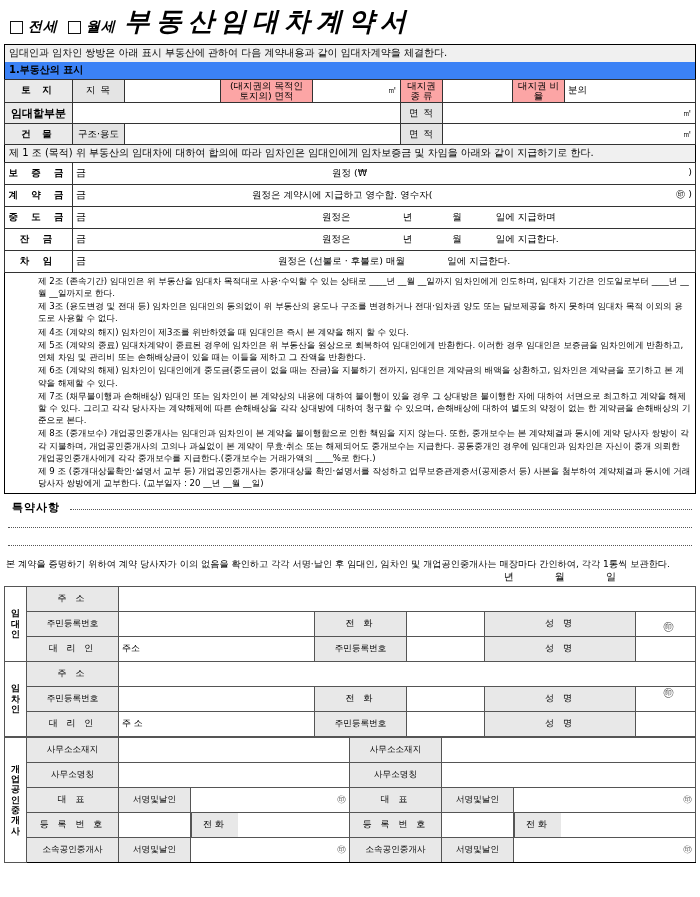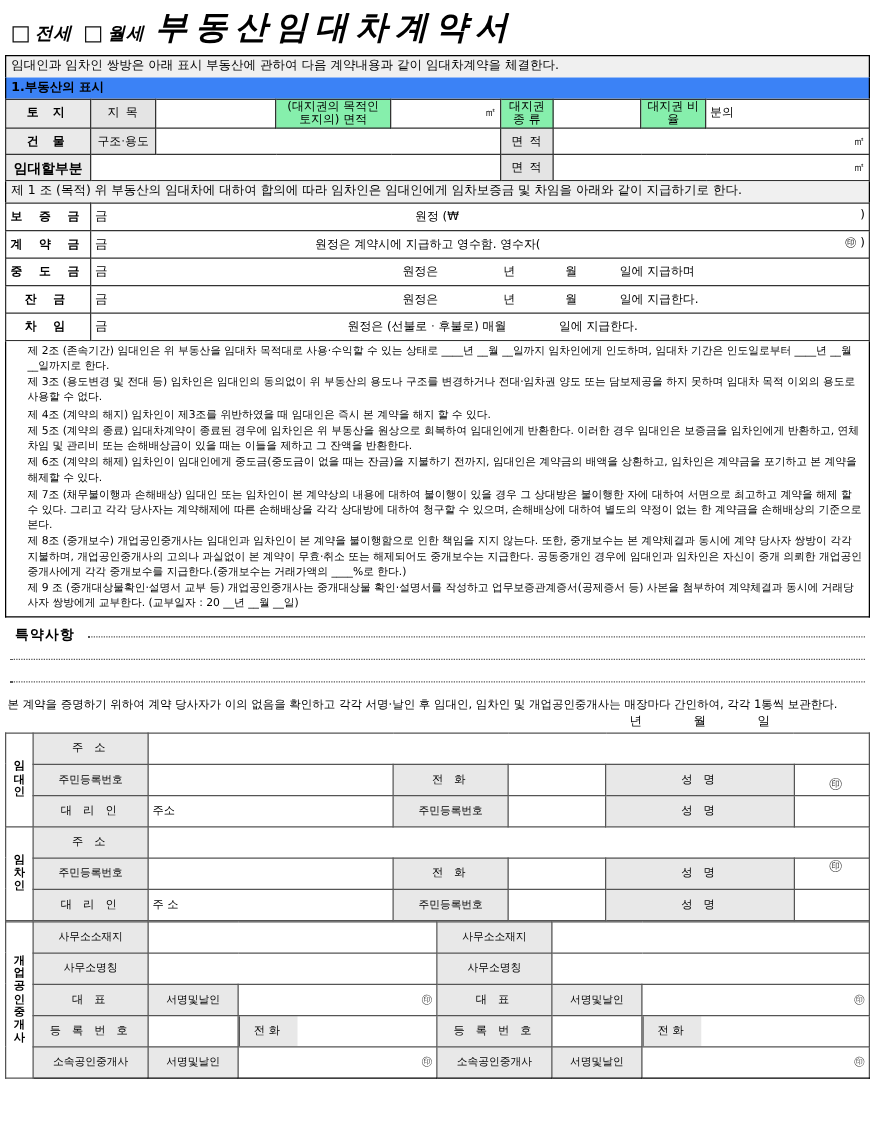--- a/index.html
+++ b/index.html
@@ -33,35 +33,35 @@
     border-left:1.6px solid #000;border-right:1.6px solid #000;
     background:#3b82f6;font-size:10px;font-weight:bold;padding:1px 4px 2px 4px;
   }
 
   
   table{border-collapse:collapse;width:100%;table-layout:fixed;}
   .tbl{border:1.6px solid #000;}
   .tbl td{border:1px solid #333;font-size:9.5px;padding:1px 3px;height:18px;vertical-align:middle;}
   .lbl{background:#eaeaea;text-align:center;font-weight:bold;font-size:11px;letter-spacing:4px;}
   .sub{background:#e4e4e4;text-align:center;font-size:9px;letter-spacing:1px;}
-  .subL{background:#86efac;text-align:center;font-size:8.5px;line-height:1.1;letter-spacing:0px;}
+  .subL{background:#fca5a5;text-align:center;font-size:8.5px;line-height:1.1;letter-spacing:0px;}
   .blank{background:#fff;}
   .rt{text-align:right;}
   .ctr{text-align:left;}
 
   
   .money td{height:19px;}
   .mlabel{background:#fff;text-align:center;font-weight:bold;font-size:11.5px;letter-spacing:5px;}
   .mbody{font-size:9.5px;position:relative;}
   .geum{font-size:10px;}
 
   
   .clauses{
     border:1.6px solid #000;border-top:none;
-    padding:2px 4px 3px 4px;font-size:8.6px;line-height:1.42;
+    padding:2px 4px 3px 20px;font-size:8.6px;line-height:1.42;
     background:#fff;
   }
   .cl{margin:0 0 1px 0;text-indent:0;padding-left:13px;position:relative;}
 
   
   .special{margin-top:6px;height:58px;position:relative;}
   .sp-lbl{position:absolute;left:8px;top:0;font-size:11px;font-weight:bold;letter-spacing:1px;}
   .dots{position:absolute;left:66px;right:4px;top:9px;border-bottom:1.4px dotted #555;}
   .dots2{position:absolute;left:4px;right:4px;border-bottom:1.4px dotted #555;}
 
@@ -123,29 +123,29 @@
       <td class="sub">지 목</td>
       <td class="blank"></td>
       <td class="subL">(대지권의 목적인 토지의) 면적</td>
       <td class="blank rt">㎡</td>
       <td class="subL">대지권 종 류</td>
       <td class="blank"></td>
       <td class="subL">대지권 비 율</td>
       <td class="blank ctr">분의</td>
     </tr>
     <tr>
+      <td class="lbl" style="letter-spacing:0;font-size:11px">임대할부분</td>
+      <td class="blank" colspan="4"></td>
+      <td class="sub">면 적</td>
+      <td class="blank rt" colspan="3">㎡</td>
+    </tr>
+    <tr>
       <td class="lbl">건 물</td>
       <td class="sub tight" style="letter-spacing:0">구조·용도</td>
       <td class="blank" colspan="3"></td>
-      <td class="sub">면 적</td>
-      <td class="blank rt" colspan="3">㎡</td>
-    </tr>
-    <tr>
-      <td class="lbl" style="letter-spacing:0;font-size:11px">임대할부분</td>
-      <td class="blank" colspan="4"></td>
       <td class="sub">면 적</td>
       <td class="blank rt" colspan="3">㎡</td>
     </tr>
   </tbody>
     </table>
 
   <div class="intro" style="border-top:none;border-bottom:none">제 1 조 (목적) 위 부동산의 임대차에 대하여 합의에 따라 임차인은 임대인에게 임차보증금 및 차임을 아래와 같이 지급하기로 한다.</div>
 
   <table class="tbl money">
     <colgroup>

